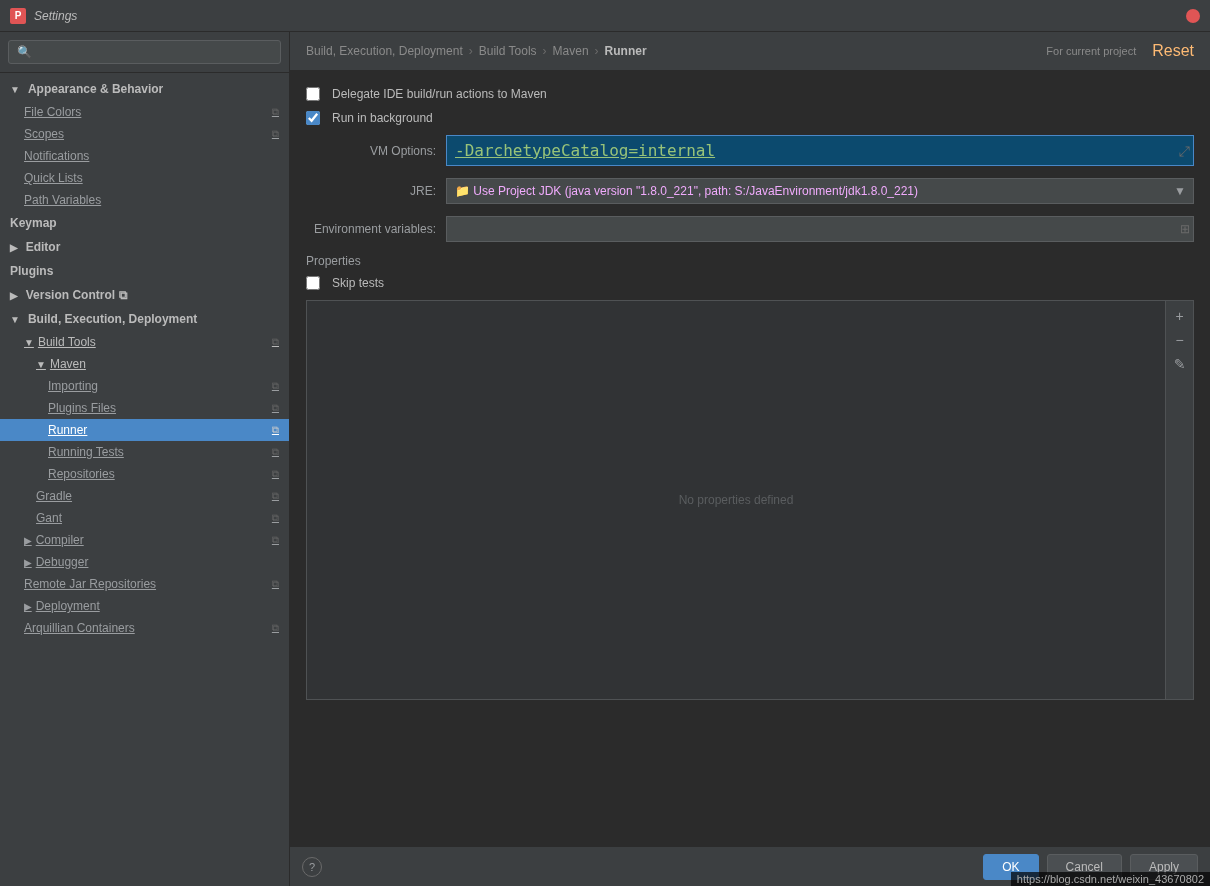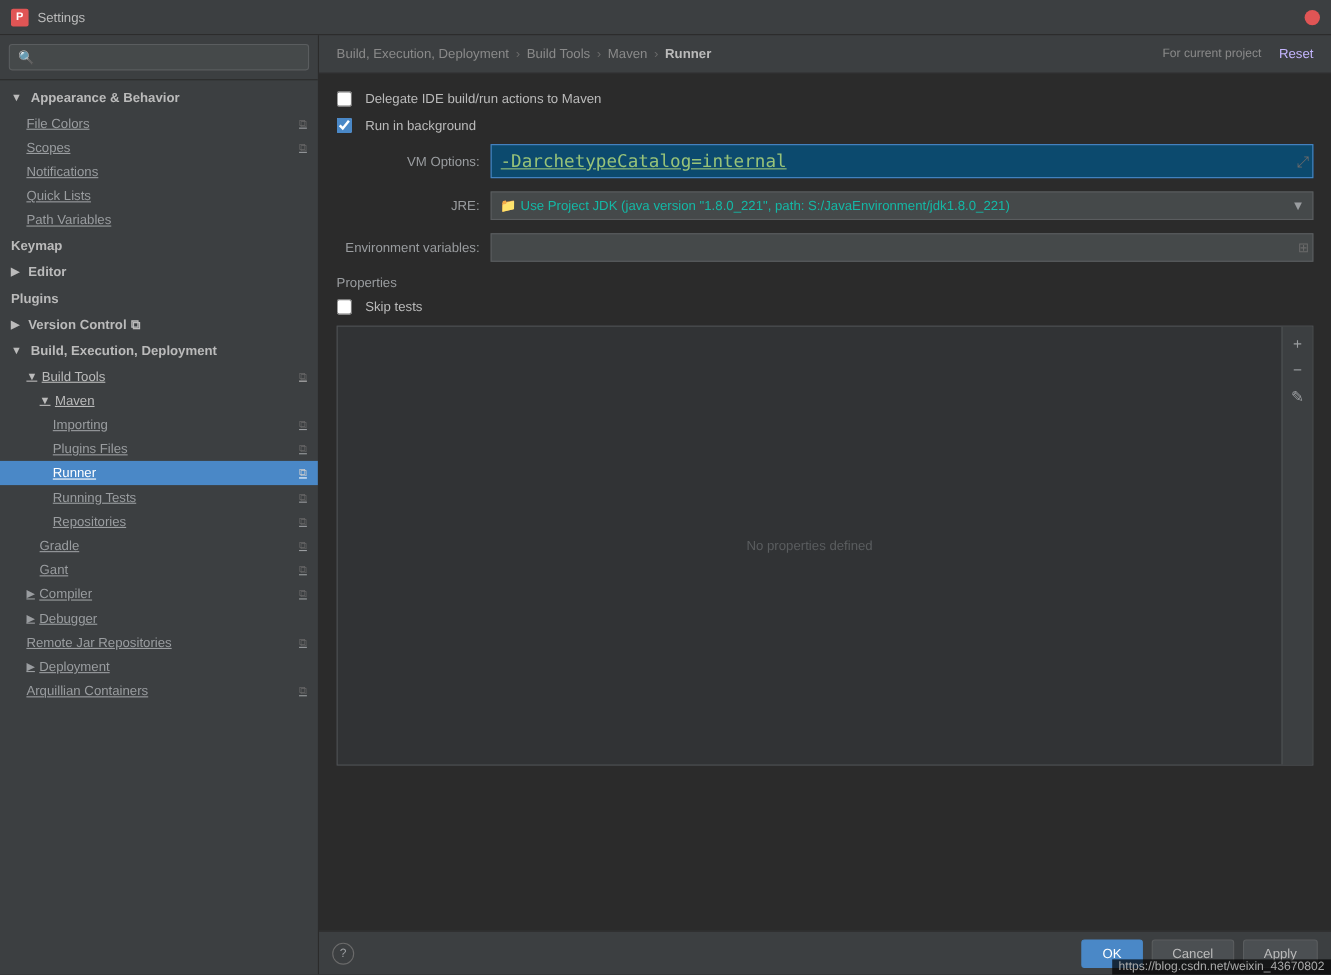--- a/index.html
+++ b/index.html
@@ -9,21 +9,21 @@
       background: #3c3f41;
       height: 32px;
       display: flex;
       align-items: center;
       padding: 0 10px;
       border-bottom: 1px solid #2b2b2b;
       justify-content: space-between;
     }
     .title-bar-left { display: flex; align-items: center; gap: 8px; }
     .app-icon { width: 16px; height: 16px; background: #e05555; border-radius: 2px; display: flex; align-items: center; justify-content: center; font-size: 10px; color: white; font-weight: bold; }
-    .title-text { color: #bbbbbb; font-size: 12px; }
+    .title-text { color: #bbbbbb; font-size: 12px; font-style: italic; }
     .title-bar-controls { display: flex; gap: 4px; }
     .title-btn { width: 14px; height: 14px; border-radius: 50%; border: none; cursor: pointer; }
     .close-btn { background: #e05555; }
 
     .main-container { display: flex; height: calc(886px - 32px); }
 
     
     .sidebar {
       width: 290px;
       background: #3c3f41;
@@ -89,21 +89,21 @@
       border-bottom: 1px solid #2b2b2b;
       display: flex;
       align-items: center;
       justify-content: space-between;
     }
     .breadcrumb-path { display: flex; align-items: center; gap: 6px; }
     .breadcrumb-sep { color: #6a6a6a; }
     .breadcrumb-current { color: #bbbbbb; font-weight: bold; }
     .breadcrumb-right { display: flex; align-items: center; gap: 16px; }
     .for-current { color: #8a8a8a; font-size: 11px; }
-    .reset-link { color: #c4b5fd; cursor: pointer; font-size: 12px; }
+    .reset-link { color: #fdba74; cursor: pointer; font-size: 16px; }
 
     .settings-content { padding: 16px; flex: 1; }
 
     .checkbox-row {
       display: flex;
       align-items: center;
       gap: 12px;
       margin-bottom: 10px;
     }
     .checkbox-row input[type="checkbox"] {
@@ -146,21 +146,21 @@
     .vm-input-expand { position: absolute; right: 4px; top: 50%; transform: translateY(-50%); color: #6a6a6a; cursor: pointer; font-size: 14px; }
 
     .jre-select-wrapper {
       flex: 1;
       position: relative;
     }
     .jre-select {
       width: 100%;
       background: #45494a;
       border: 1px solid #5a5d5f;
-      color: #14b8a6;
+      color: #f0abfc;
       padding: 5px 28px 5px 8px;
       font-size: 12px;
       outline: none;
       appearance: none;
       cursor: pointer;
     }
     .jre-select-arrow { position: absolute; right: 8px; top: 50%; transform: translateY(-50%); color: #9a9da0; pointer-events: none; }
 
     .env-input {
       flex: 1;

